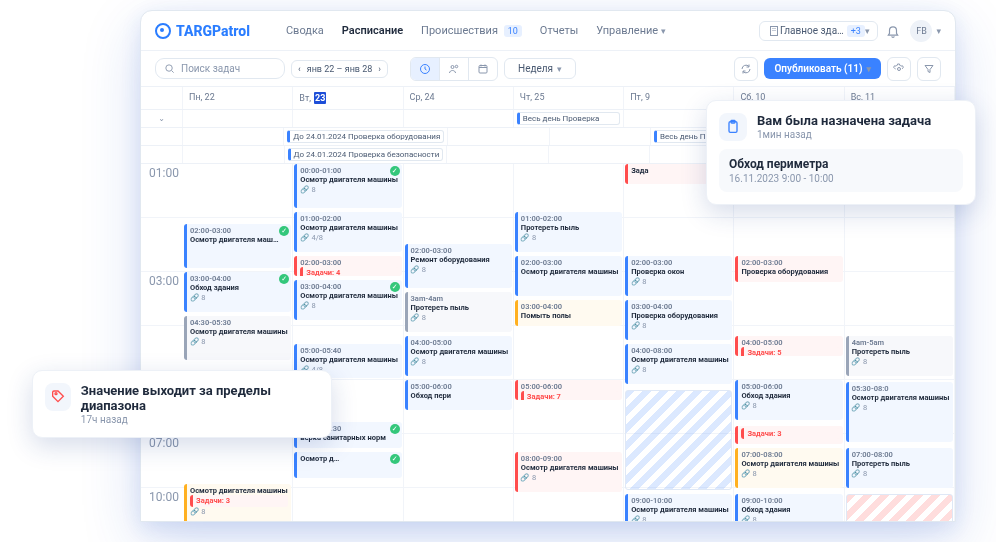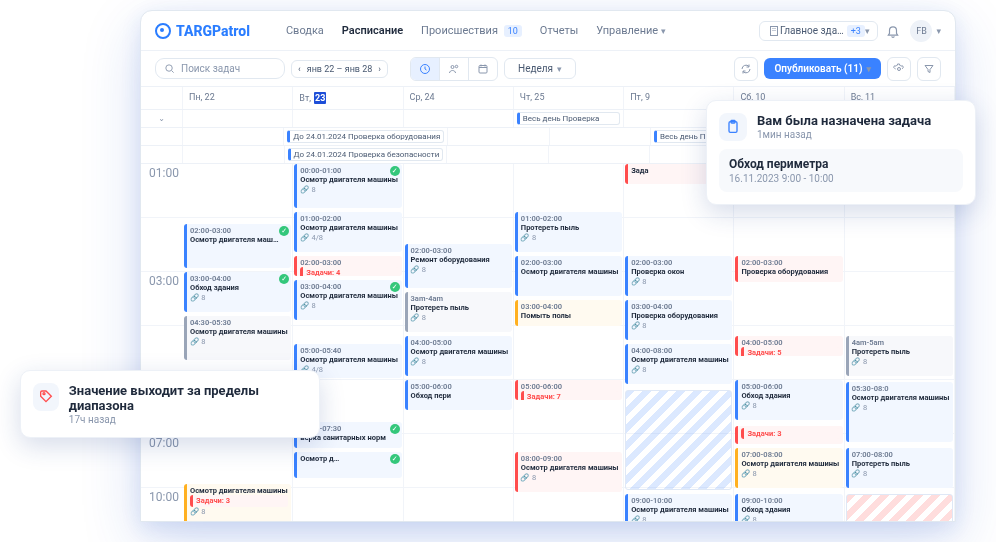--- a/index.html
+++ b/index.html
@@ -473,21 +473,21 @@
               <div class="n">Протереть пыль</div>
               <div class="m">🔗 8</div>
             </div>
             <div class="hatch red" style="top: 330px; height: 40px; left: 1px; right: 1px;"></div>
           </div>
       </div>
     </div>
   </div>
 </div>
 
-<div class="toast" style="left:20px; top:370px; width:300px;">
+<div class="toast" style="left:32px; top:370px; width:300px;">
   <div class="row1">
     <div class="iconbox ico-tag">
       <svg width="16" height="16" viewBox="0 0 24 24" fill="none" stroke="currentColor" stroke-width="2">
           <path d="M6 3h6l8 8-8 8-8-8V5a2 2 0 012-2z"></path>
           <circle cx="9" cy="7" r="1.5"></circle>
         </svg>
     </div>
     <div>
       <div class="title">Значение выходит за пределы диапазона</div>
       <div class="sub">17ч назад</div>

